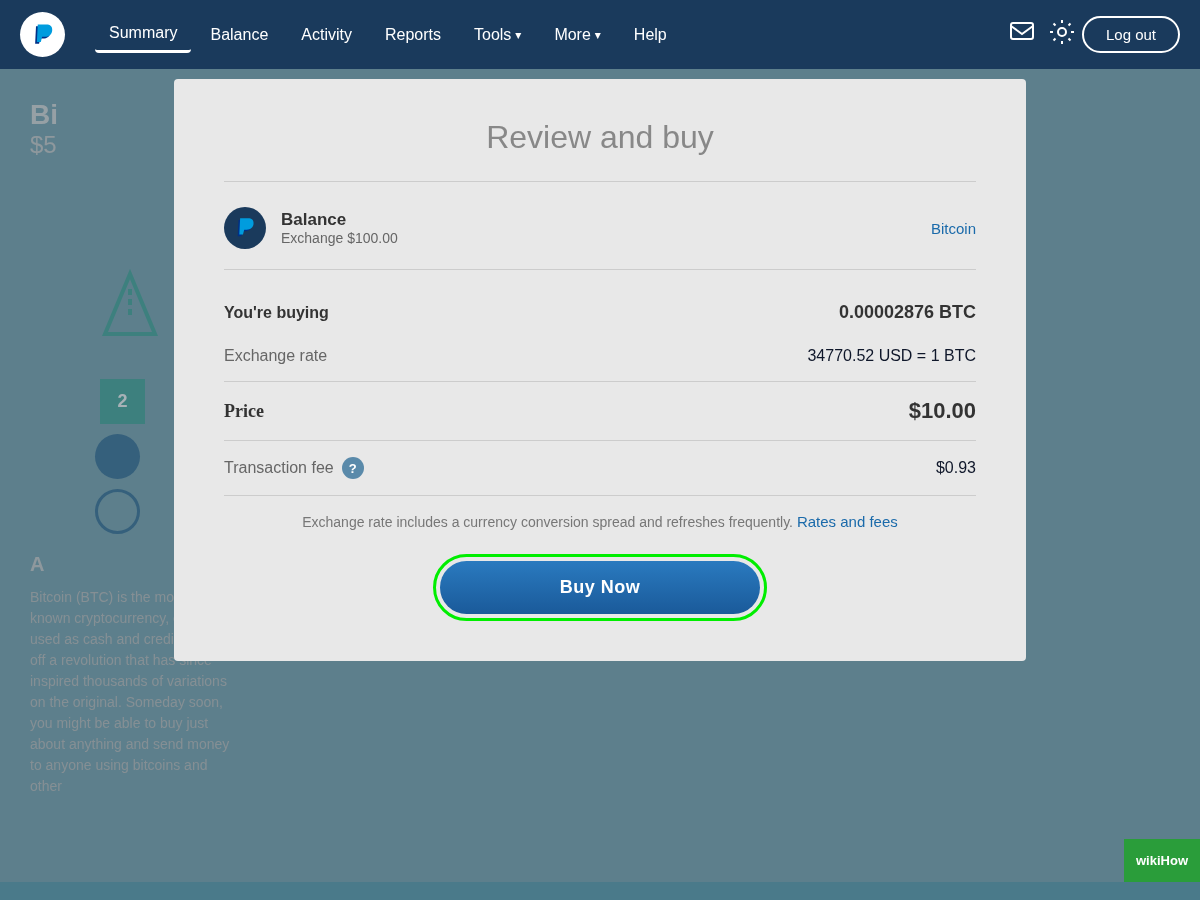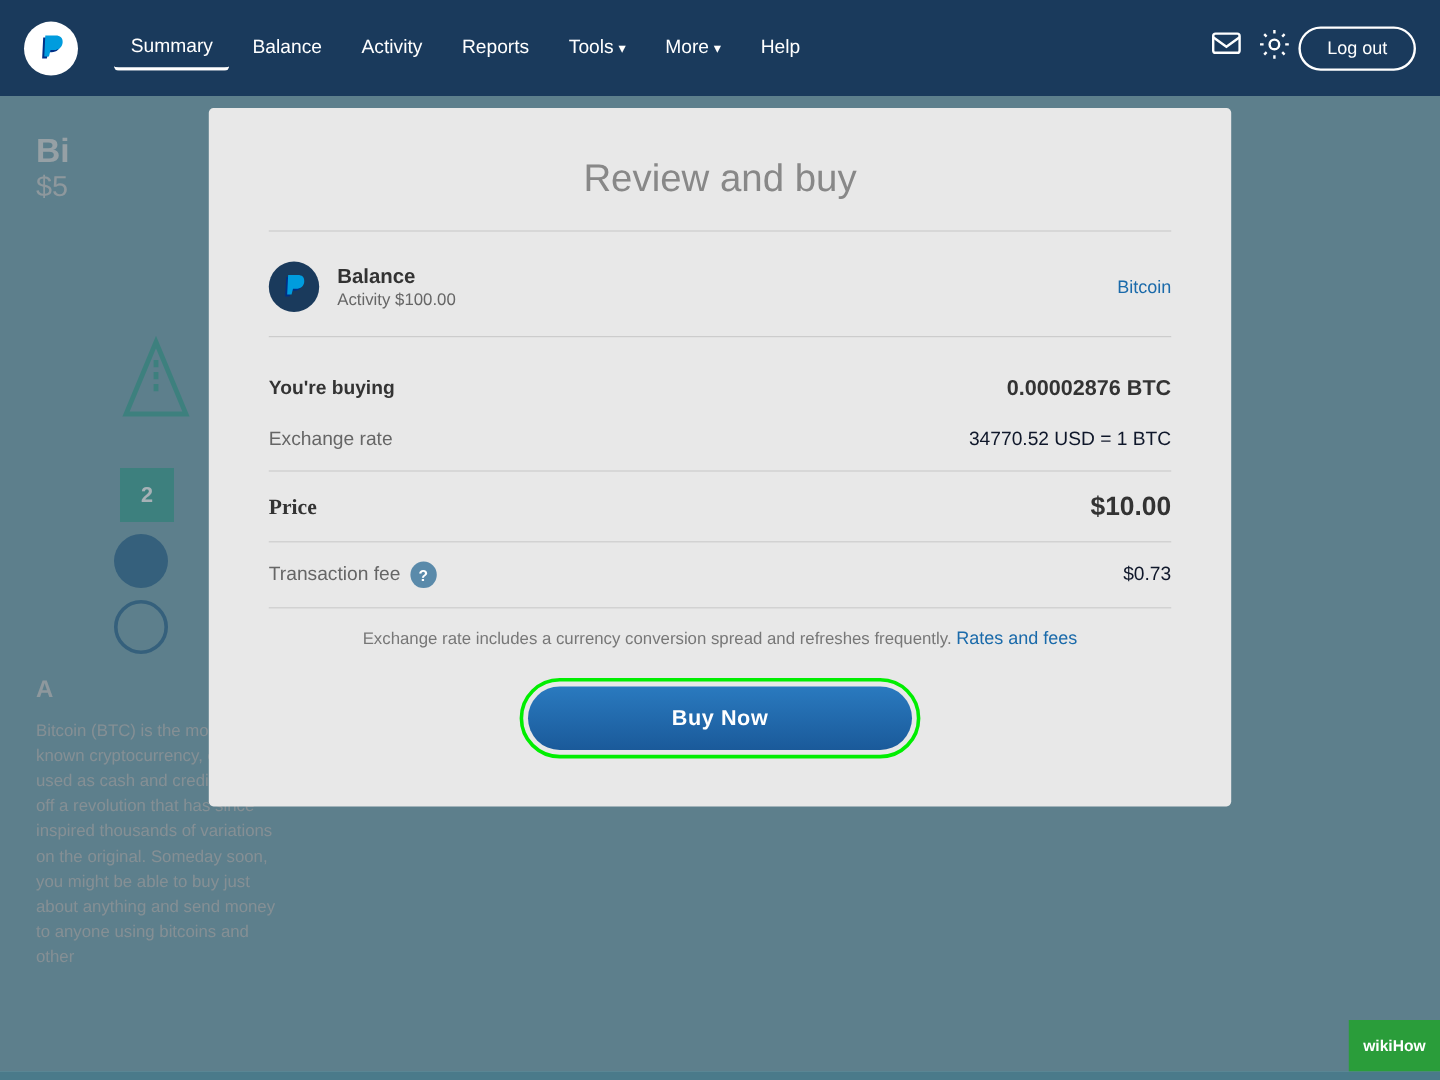--- a/index.html
+++ b/index.html
@@ -1,21 +1,21 @@
 <!DOCTYPE html>
 <html><head>
   <meta charset="utf-8">
   <style>
     * { margin: 0; padding: 0; box-sizing: border-box; }
     body { width: 1200px; height: 900px; overflow: hidden; font-family: Arial, Helvetica, sans-serif; background: #4a7a8a; }
 
     
     .navbar {
       background: #1a3a5c;
-      height: 80px;
+      height: 69px;
       display: flex;
       align-items: center;
       padding: 0 20px;
       gap: 30px;
     }
     .navbar-logo {
       width: 45px; height: 45px;
       background: white;
       border-radius: 50%;
       display: flex; align-items: center; justify-content: center;
@@ -337,21 +337,21 @@
 
       <div class="payment-method-row">
         <div class="paypal-icon">
           <svg viewBox="0 0 32 32" fill="none" width="26" height="26">
             <path d="M8 6h10c4 0 7 2 6.5 7C24 17 21 20 16 20h-3l-1.5 6H7L8 6z" fill="#003087"></path>
             <path d="M10 4h10c4 0 7 2 6.5 7C26 15 23 18 18 18h-3l-1.5 6H9L10 4z" fill="#009cde"></path>
           </svg>
         </div>
         <div class="payment-info">
           <div class="payment-label">Balance</div>
-          <div class="payment-available">Activity $100.00</div>
+          <div class="payment-available">Exchange $100.00</div>
         </div>
         <a class="change-link">Bitcoin</a>
       </div>
 
       <div class="detail-row">
         <span class="detail-label bold">You're buying</span>
         <span class="detail-value bold" style="font-size:18px;">0.00002876 BTC</span>
       </div>
 
       <div class="detail-row">
@@ -366,21 +366,21 @@
         <span class="detail-value large">$10.00</span>
       </div>
 
       <hr class="divider-thin">
 
       <div class="detail-row">
         <div class="detail-label-row">
           <span class="detail-label">Transaction fee</span>
           <div class="help-icon">?</div>
         </div>
-        <span class="detail-value">$0.73</span>
+        <span class="detail-value">$0.93</span>
       </div>
 
       <hr class="divider-thin">
 
 
       <div class="modal-footer-note">
         <span>Exchange rate includes a currency conversion
 spread and refreshes frequently.</span>
         <a class="change-link">Rates and fees</a>
       </div>

